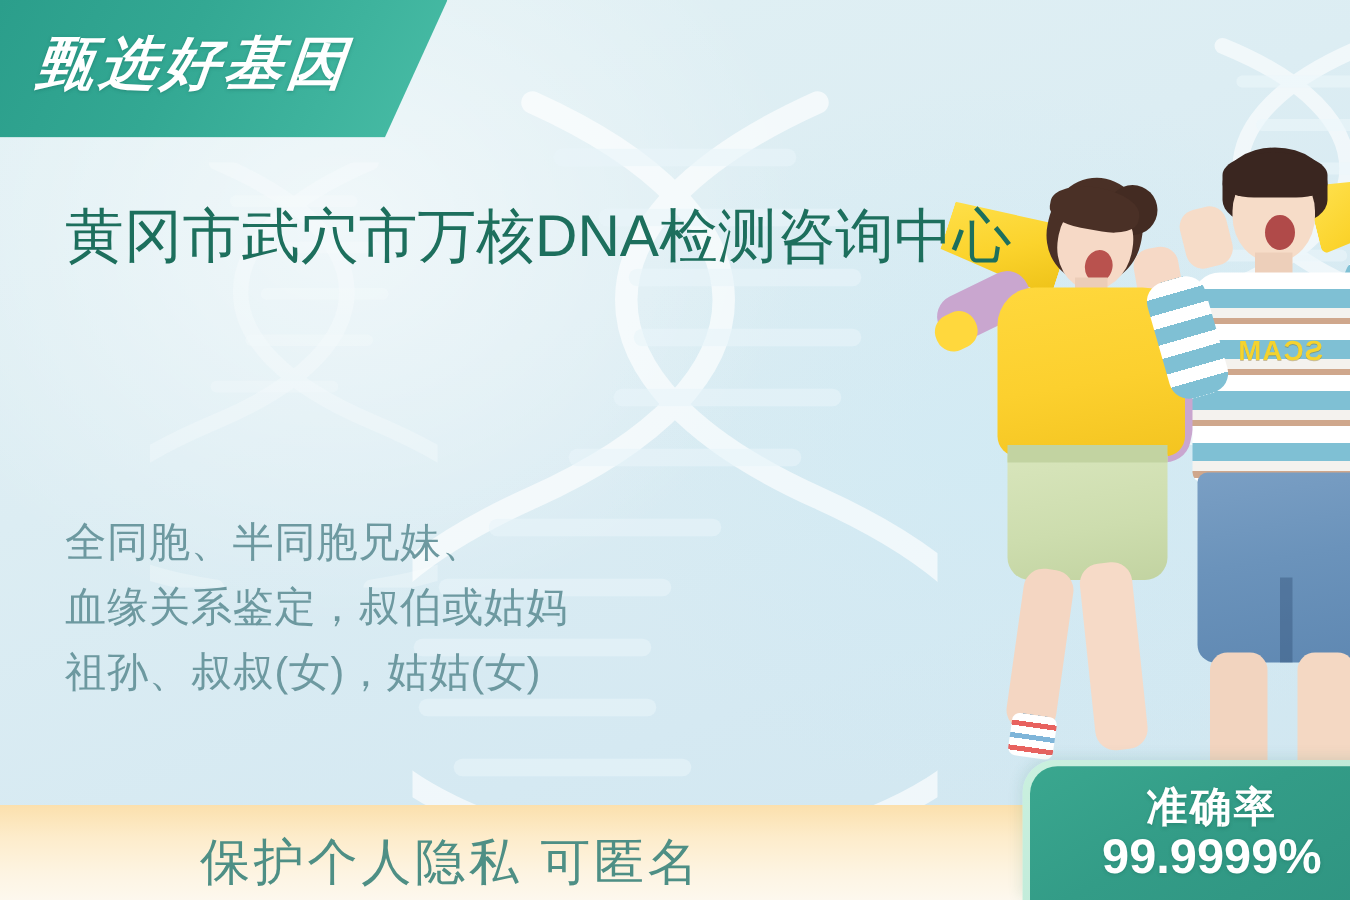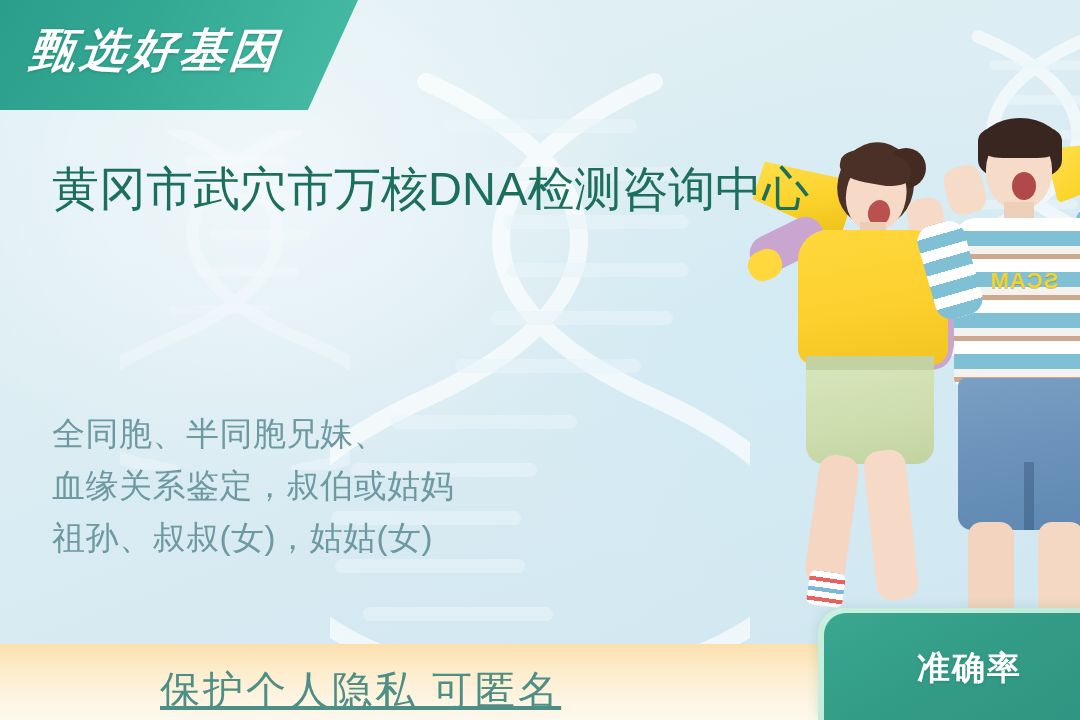--- a/index.html
+++ b/index.html
@@ -281,21 +281,20 @@
   .bottom-text {
     position: absolute;
     left: 160px;
     bottom: 8px;
     font-size: 40px;
     line-height: 1.1;
     font-weight: 400;
     color: #4e8f85;
     letter-spacing: 3px;
     white-space: nowrap;
-    text-decoration: underline;
   }
 </style>
 </head>
 <body>
 
 <div class="banner">
 
   <div class="bg-wash-a"></div>
   <div class="bg-wash-b"></div>
 
@@ -400,16 +399,17 @@
     <div class="desc-line">血缘关系鉴定，叔伯或姑妈</div>
     <div class="desc-line">祖孙、叔叔(女)，姑姑(女)</div>
   </div>
 
   <div class="bottom-strip"></div>
   <div class="bottom-text">保护个人隐私 可匿名</div>
 
   <div class="accuracy">
     <div class="accuracy-inner">
       <div class="accuracy-label">准确率</div>
+      <div class="accuracy-value">99.9999%</div>
     </div>
   </div>
 
 </div>
 
 </body></html>

